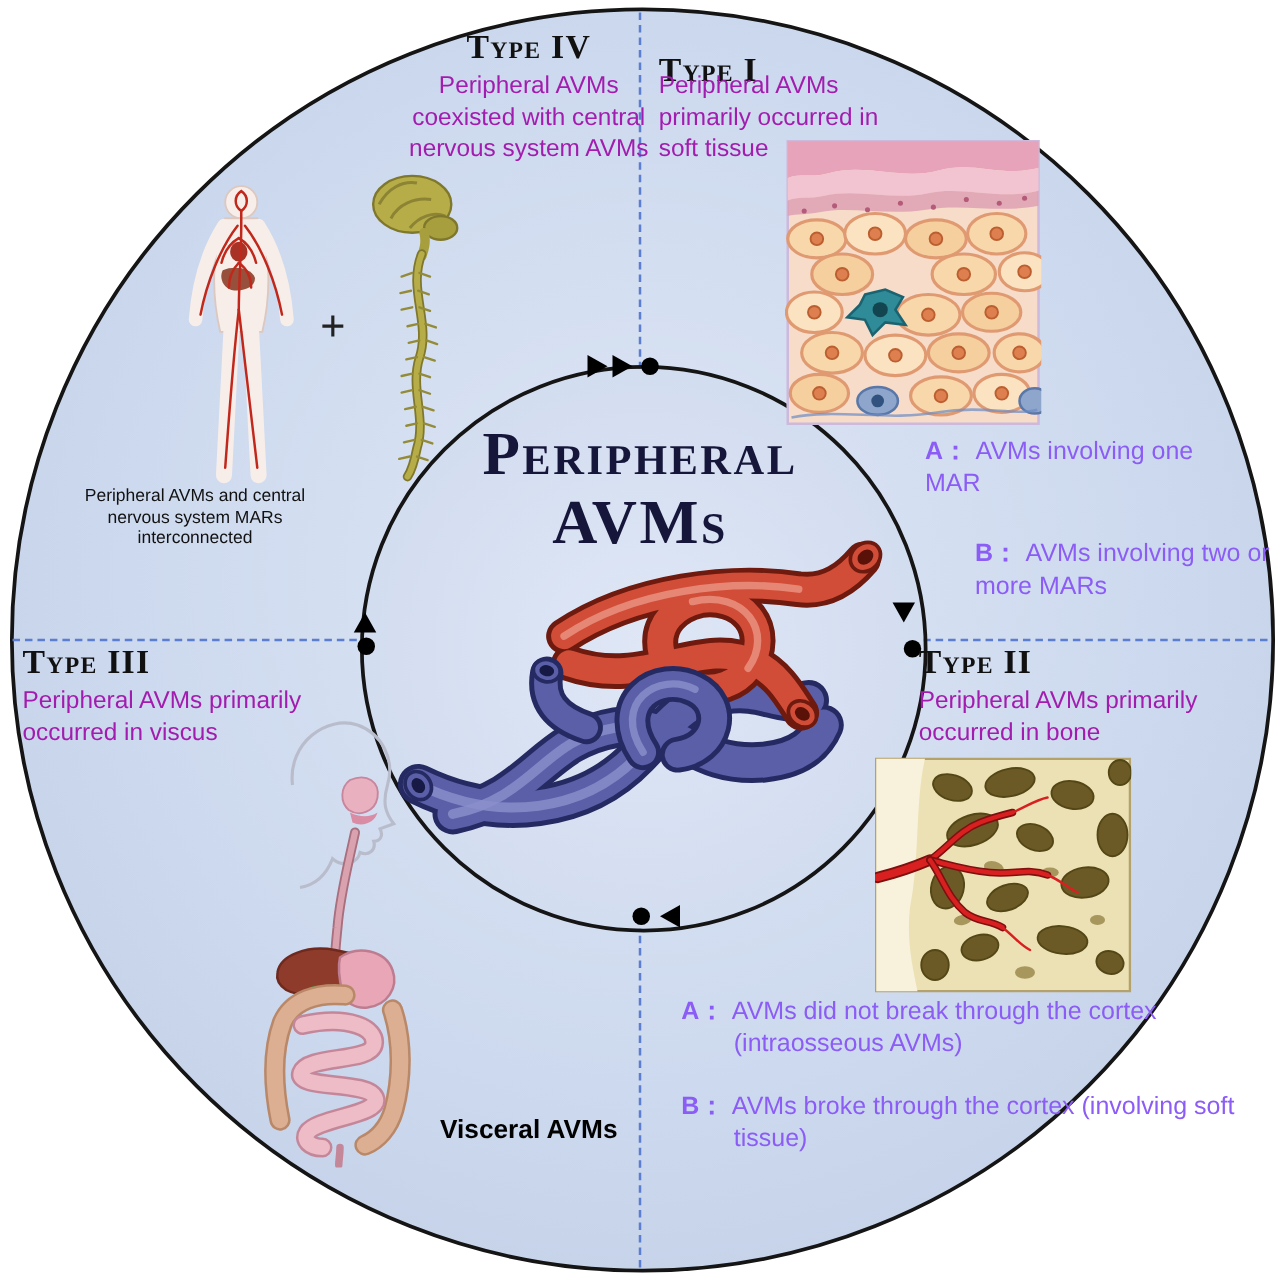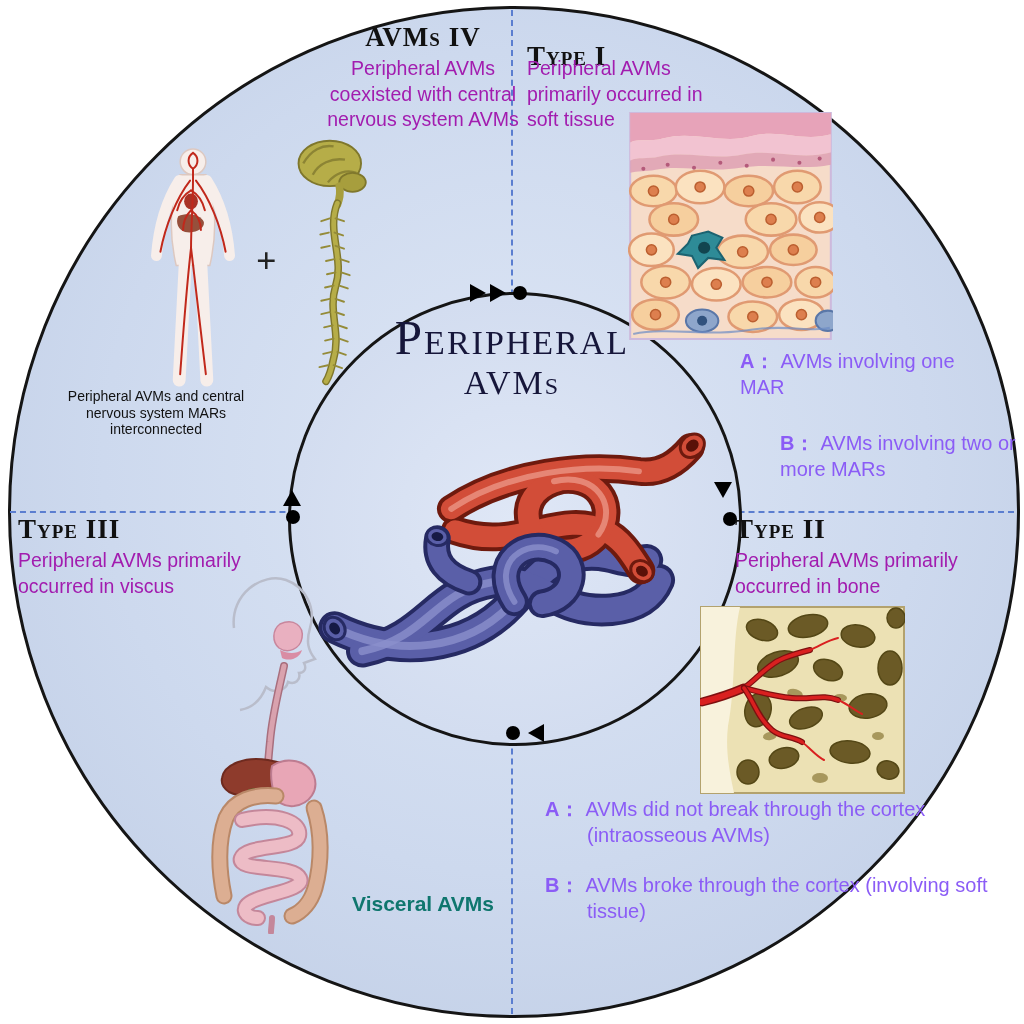--- a/index.html
+++ b/index.html
@@ -9,34 +9,34 @@
     border-radius:50%;background:radial-gradient(circle at 50% 45%, #dde6f5 0%, #cdd9ee 55%, #c3d0e7 85%, #b9c7de 100%);}
   .vline{position:absolute;left:511px;top:10px;height:1004px;width:0;border-left:2px dashed #5b7ed0;}
   .hline{position:absolute;left:10px;top:511px;width:1004px;height:0;border-top:2px dashed #5b7ed0;}
   .inner-circle{position:absolute;left:288px;top:292px;width:448px;height:448px;border:3px solid #151515;border-radius:50%;
     background:radial-gradient(circle, #dfe7f6 0%, #d3ddf0 70%, #ccd7ea 100%);}
   .dot{position:absolute;width:14px;height:14px;border-radius:50%;background:#000;}
   .tri-right{position:absolute;width:0;height:0;border-top:9px solid transparent;border-bottom:9px solid transparent;border-left:16px solid #000;}
   .tri-down{position:absolute;width:0;height:0;border-left:9px solid transparent;border-right:9px solid transparent;border-top:16px solid #000;}
   .tri-left{position:absolute;width:0;height:0;border-top:9px solid transparent;border-bottom:9px solid transparent;border-right:16px solid #000;}
   .tri-up{position:absolute;width:0;height:0;border-left:9px solid transparent;border-right:9px solid transparent;border-bottom:16px solid #000;}
-  .center-title{position:absolute;left:288px;top:312px;width:448px;text-align:center;
-    font-family:"Liberation Serif","DejaVu Serif",serif;font-variant:small-caps;font-weight:400;color:#16163a;line-height:1.08;}
+  .center-title{position:absolute;left:288px;top:337px;width:448px;text-align:center;
+    font-family:"Liberation Serif","DejaVu Serif",serif;font-variant:small-caps;font-weight:700;color:#16163a;line-height:1.08;}
   .center-title .l1{font-size:49px;letter-spacing:2px;}
-  .center-title .l2{font-size:34px;letter-spacing:2px;}
+  .center-title .l2{font-size:50px;letter-spacing:2px;}
   .type-heading{position:absolute;font-family:"Liberation Serif","DejaVu Serif",serif;font-variant:small-caps;
     font-weight:600;font-size:27px;color:#111;letter-spacing:1px;}
   .desc{position:absolute;font-size:19.5px;line-height:1.32;color:#a21caf;}
   .ab{position:absolute;font-size:20px;line-height:1.3;color:#8b5cf6;}
   .ab .lbl{font-weight:700;margin-right:6px;}
   .hang{padding-left:42px;text-indent:-42px;}
   .note{position:absolute;left:2px;top:388px;width:308px;text-align:center;font-size:14px;line-height:1.18;color:#111;}
   .plus{position:absolute;left:256px;top:240px;font-size:36px;font-weight:700;
     font-family:"Liberation Serif","DejaVu Serif",serif;color:#222;}
-  .caption{position:absolute;left:352px;top:892px;font-size:21px;font-weight:700;color:#0f766e;}
+  .caption{position:absolute;left:352px;top:892px;font-size:21px;font-weight:700;color:#000000;}
   .illus{position:absolute;}
   svg{display:block;width:100%;height:100%;}
 </style>
 </head>
 <body>
 
 <div id="stage">
 
   <div class="outer-circle"></div>
   <div class="vline"></div>
@@ -87,21 +87,21 @@
         <ellipse cx="341" cy="161" rx="12" ry="10" fill="#d24d38" stroke="#6e1a0e" stroke-width="3" transform="rotate(35 341 161)"></ellipse>
         <ellipse cx="341" cy="161" rx="6.5" ry="5" fill="#5a1108" transform="rotate(35 341 161)"></ellipse>
         <ellipse cx="134" cy="126" rx="11" ry="9" fill="#5a5fa8" stroke="#262a63" stroke-width="3" transform="rotate(10 134 126)"></ellipse>
         <ellipse cx="134" cy="126" rx="6" ry="4.5" fill="#161a45" transform="rotate(10 134 126)"></ellipse>
         <ellipse cx="30" cy="219" rx="12" ry="10" fill="#5a5fa8" stroke="#262a63" stroke-width="3" transform="rotate(55 30 219)"></ellipse>
         <ellipse cx="30" cy="219" rx="6.5" ry="5" fill="#161a45" transform="rotate(55 30 219)"></ellipse>
       </g>
     </svg>
   </div>
 
-  <div class="type-heading" style="left:318px;top:22px;width:210px;text-align:center;">AVMs IV</div>
+  <div class="type-heading" style="left:318px;top:22px;width:210px;text-align:center;">Type IV</div>
   <div class="desc" style="left:318px;top:56px;width:210px;text-align:center;">Peripheral AVMs coexisted with central nervous system AVMs</div>
 
   <div class="illus" style="left:128px;top:145px;width:132px;height:247px;">
     <svg viewBox="0 0 130 250">
       <g fill="#f7eeea" stroke="#ddc8c0" stroke-width="1.5">
         <circle cx="64" cy="17" r="13"></circle>
         <path d="M51,30 L77,30 C87,55 89,88 81,122 L47,122 C39,88 41,55 51,30 Z"></path>
       </g>
       <g fill="none" stroke="#f7eeea" stroke-width="11" stroke-linecap="round">
         <path d="M50,36 C36,58 29,86 27,112"></path>

